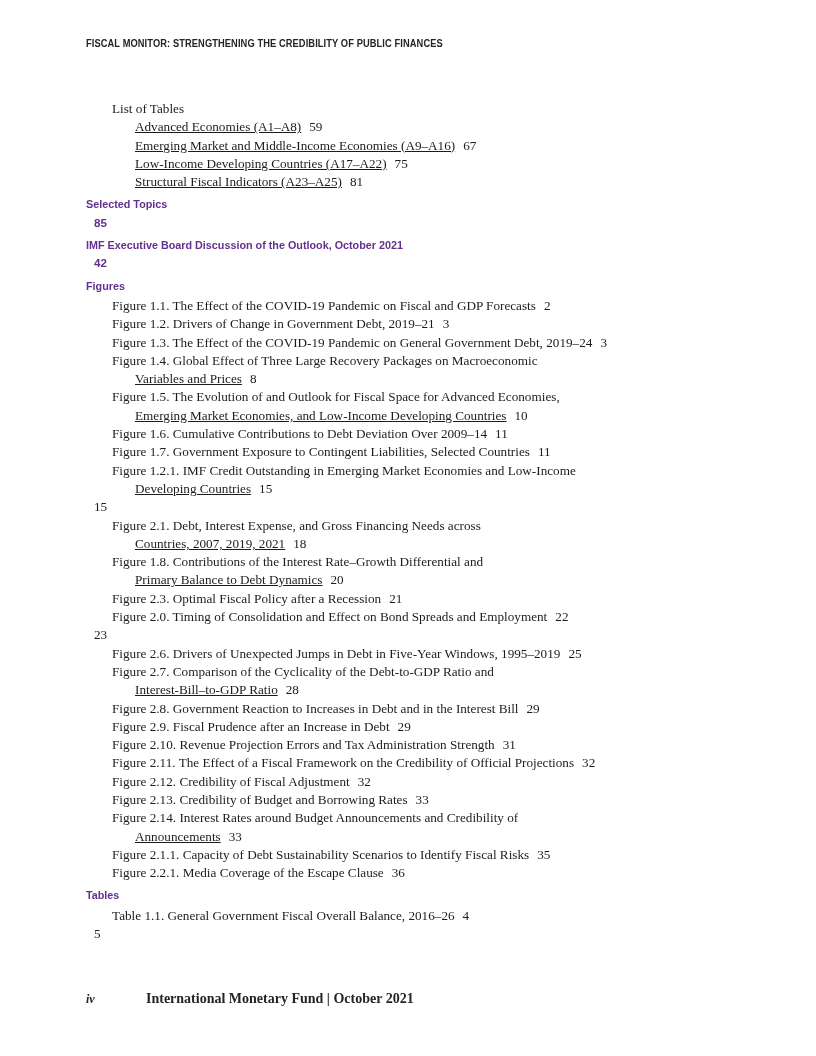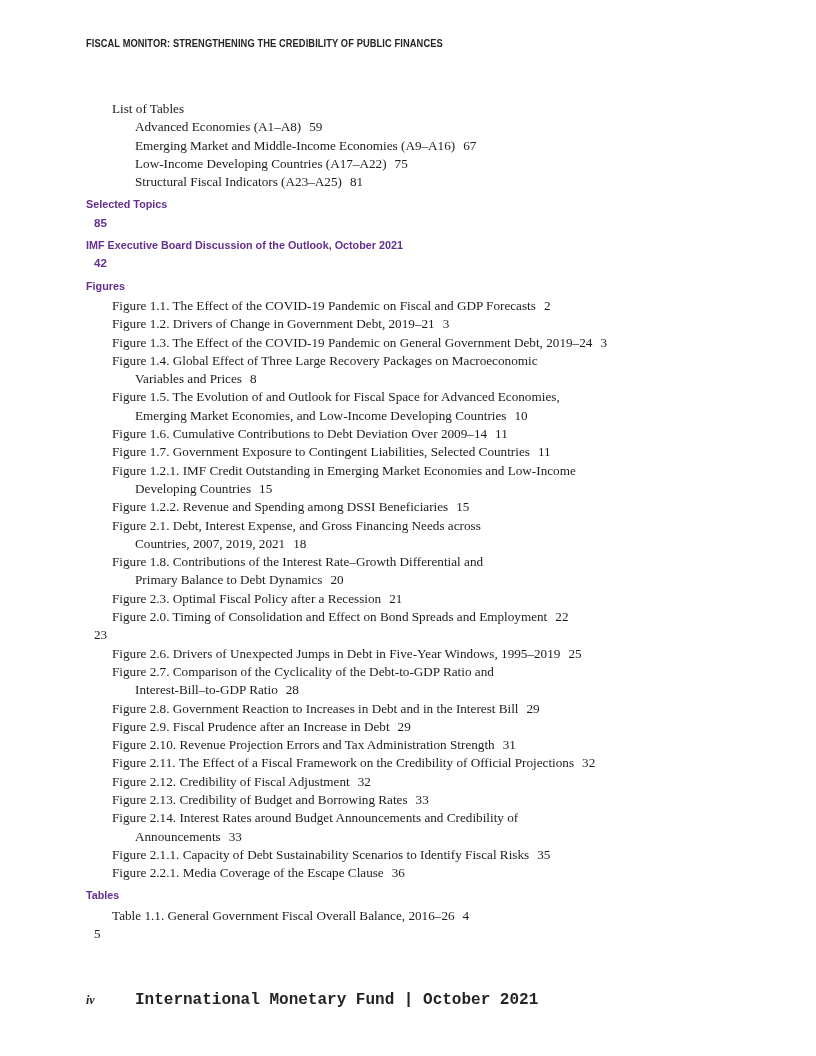--- a/index.html
+++ b/index.html
@@ -42,50 +42,51 @@
   .row {
     display: flex;
     justify-content: flex-start;
     align-items: baseline;
     line-height: 18.3px;
     font-size: 13.2px;
   }
   .row .t { white-space: nowrap; }
   .row .p { white-space: nowrap; padding-left: 8px; }
   .row.indent1 .t { padding-left: 26px; }
-  .row.indent2 .t { padding-left: 49px; }
+  .row.indent2 .t { padding-left: 49px; text-decoration: underline; }
   .row.heading {
     font-family: "Liberation Sans", sans-serif;
     font-weight: bold;
     font-size: 11.6px;
     margin: 4px 0 2px 0;
     flex-direction: column;
   }
   .row.heading .t, .row.heading .p { color: var(--accent, #642f8f); }
 
   
   .footer {
     position: absolute;
     left: 86px;
     top: 991px;
     display: flex;
     align-items: baseline;
+    gap: 11px;
   }
   .folio {
     width: 49px;
     font-family: "Liberation Serif", serif;
     font-style: italic;
     font-weight: bold;
     font-size: 12px;
     color: #272324;
   }
   .publisher {
-    font-family: Liberation Mono, monospace;
-    font-weight: bold;
-    font-size: 16px;
+    font-family: Liberation Serif, serif;
+    font-weight: bold;
+    font-size: 14px;
     color: #272324;
     white-space: nowrap;
   }
 </style>
 </head>
 <body>
 
 <div class="page">
 
   <div class="running-head">
@@ -164,21 +165,20 @@
       </div>
       <div class="row indent1">
         <span class="t">Figure 1.2.1. IMF Credit Outstanding in Emerging Market Economies and Low-Income</span>
         <span class="p"></span>
       </div>
       <div class="row indent2">
         <span class="t">Developing Countries</span>
         <span class="p">15</span>
       </div>
       <div class="row indent1">
-        <span class="t">Figure 1.2.2. Revenue and Spending among DSSI Beneficiaries</span>
         <span class="p">15</span>
       </div>
       <div class="row indent1">
         <span class="t">Figure 2.1. Debt, Interest Expense, and Gross Financing Needs across</span>
         <span class="p"></span>
       </div>
       <div class="row indent2">
         <span class="t">Countries, 2007, 2019, 2021</span>
         <span class="p">18</span>
       </div>

